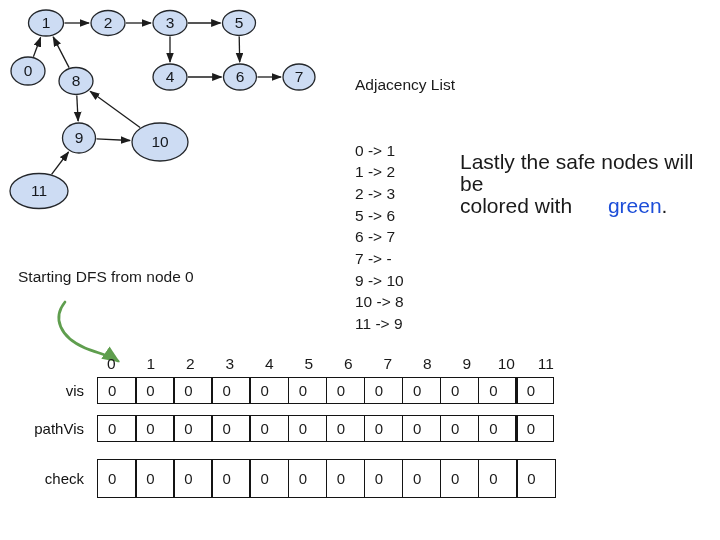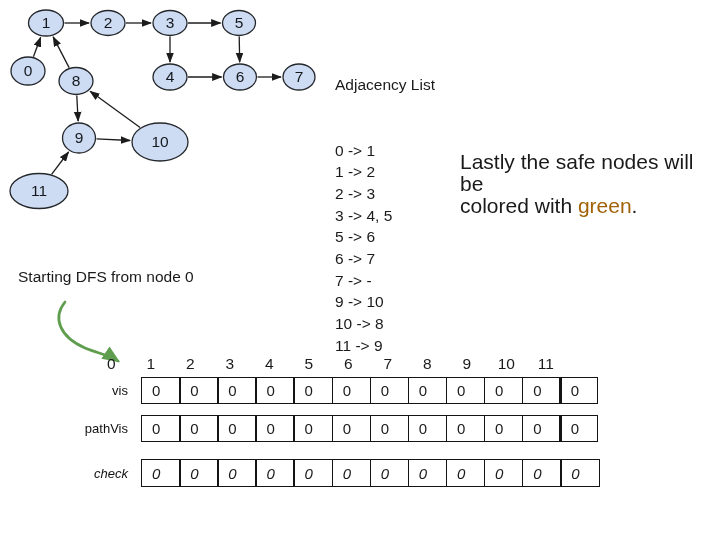--- a/index.html
+++ b/index.html
@@ -12,56 +12,55 @@
   .abs { position: absolute; }
 
   
   #graph { left: 0; top: 0; }
   #graph text {
     font-family: "Liberation Sans", sans-serif;
     font-size: 15.5px; fill: #15181d;
   }
 
   
-  #adjacency { left: 335px; top: 31px; font-size: 15.5px; line-height: 21.7px; white-space: pre; }
+  #adjacency { left: 355px; top: 31px; font-size: 15.5px; line-height: 21.7px; white-space: pre; }
 
   
   #safe-note { left: 460px; top: 151px; font-size: 21px; line-height: 22px; }
 
   
   #dfs-label { left: 18px; top: 268px; font-size: 15.5px; }
 
   
   #dfs-arrow { left: 40px; top: 290px; }
 
   
   .hdr-row { left: 97px; top: 355px; display: flex; height: 20px; }
   .hdr-cell {
     width: 39.5px; box-sizing: border-box; text-align: center;
     font-size: 15.5px; padding-right: 11px;
   }
   .arr-row { display: flex; align-items: stretch; }
   .arr-label {
     width: 97px; box-sizing: border-box; text-align: right; padding-right: 13px;
-    font-size: 13px; display: flex; align-items: center; justify-content: flex-end;
+    font-size: 15px; display: flex; align-items: center; justify-content: flex-end;
     color: #111;
-    margin-left: 44px;
   }
   .arr-cells { display: flex; }
   .cell {
     width: 39.5px; box-sizing: border-box;
     border: 1.4px solid #141414; margin-left: -1.4px;
     display: flex; align-items: center; justify-content: center;
     font-size: 15px; padding-right: 9px;
   }
   .arr-cells .cell:first-child { margin-left: 0; }
   .arr-row.thick .cell:last-child { border-left-width: 3px; margin-left: -3px; }
   #row-vis    { left: 0; top: 377px; height: 27px; }
   #row-pathvis{ left: 0; top: 415px; height: 27px; border-radius: 10px; }
-  #row-check  { left: 0; top: 459px; height: 28px; font-style: italic; }
+  #row-check  { left: 0; top: 459px; height: 39px; }
   #row-vis .arr-cells, #row-pathvis .arr-cells, #row-check .arr-cells { height: 100%; }
 </style>
 </head>
 <body>
 
 <svg id="graph" class="abs" width="345" height="215" viewBox="0 0 345 215">
   <defs>
     <marker id="arrow-black" markerWidth="8" markerHeight="7" refX="7.2" refY="3" orient="auto">
       <path d="M0,0 L8,3 L0,6 Z" fill="#1c1c1c"></path>
     </marker>
@@ -104,26 +103,26 @@
       <text x="79" y="143.3" text-anchor="middle">9</text>
       <ellipse cx="160" cy="142" rx="28" ry="19" fill="#cddcf3" stroke="#24272b" stroke-width="1.3"></ellipse>
       <text x="160" y="147.3" text-anchor="middle">10</text>
       <ellipse cx="39" cy="191" rx="29" ry="17.5" fill="#cddcf3" stroke="#24272b" stroke-width="1.3"></ellipse>
       <text x="39" y="196.3" text-anchor="middle">11</text>
     </g>
 </svg>
 
 <div id="adjacency" class="abs">
   <div>Adjacency List</div>
-  <div id="adjacency-entries"><div>0 -&gt; 1</div><div>1 -&gt; 2</div><div>2 -&gt; 3</div><div>3 -&gt; 4, 5</div><div>5 -&gt; 6</div><div>6 -&gt; 7</div><div>7 -&gt; -</div><div>9 -&gt; 10</div><div>10 -&gt; 8</div><div>11 -&gt; 9</div></div>
+  <div id="adjacency-entries"><div>0 -&gt; 1</div><div>1 -&gt; 2</div><div>2 -&gt; 3</div><div>5 -&gt; 6</div><div>6 -&gt; 7</div><div>7 -&gt; -</div><div>9 -&gt; 10</div><div>10 -&gt; 8</div><div>11 -&gt; 9</div></div>
 </div>
 
 <div id="safe-note" class="abs">
   <div>Lastly the safe nodes will be</div>
-  <div><span>colored with </span><span id="green-word" style="color: #a16207;">green</span><span>.</span></div>
+  <div><span>colored with </span><span id="green-word" style="color: #1d4ed8; margin-left: 30px;">green</span><span>.</span></div>
 </div>
 
 <div id="dfs-label" class="abs">Starting DFS from node 0</div>
 
 <svg id="dfs-arrow" class="abs" width="100" height="85" viewBox="0 0 100 85">
   <defs>
     <marker id="arrow-green" markerWidth="7" markerHeight="7" refX="5.6" refY="2.75" orient="auto">
       <path d="M0,0 L6.5,2.75 L0,5.5 Z" id="green-head" fill="#5f9e4e"></path>
     </marker>
   </defs>

